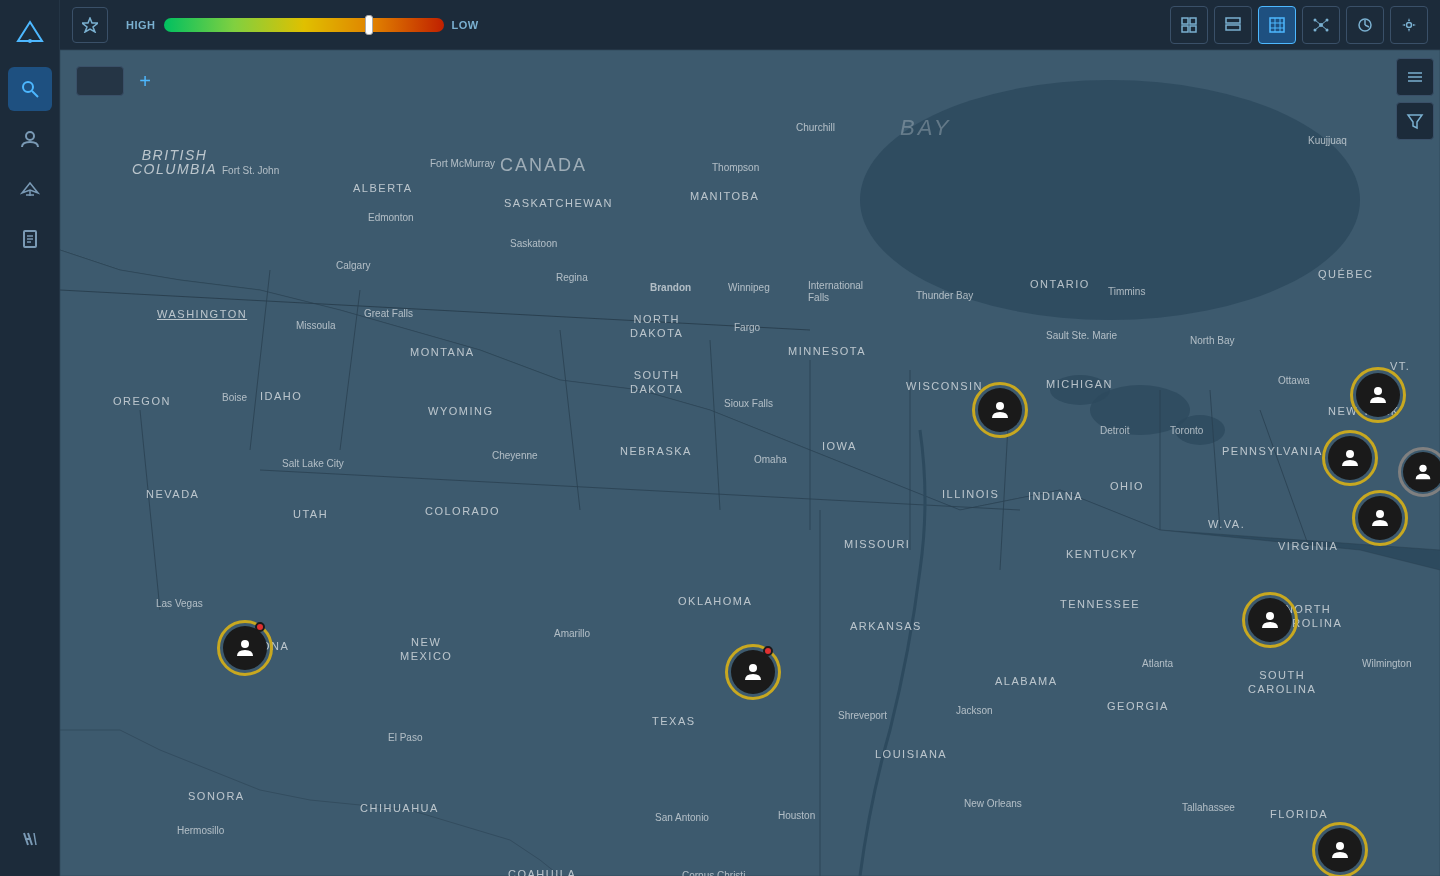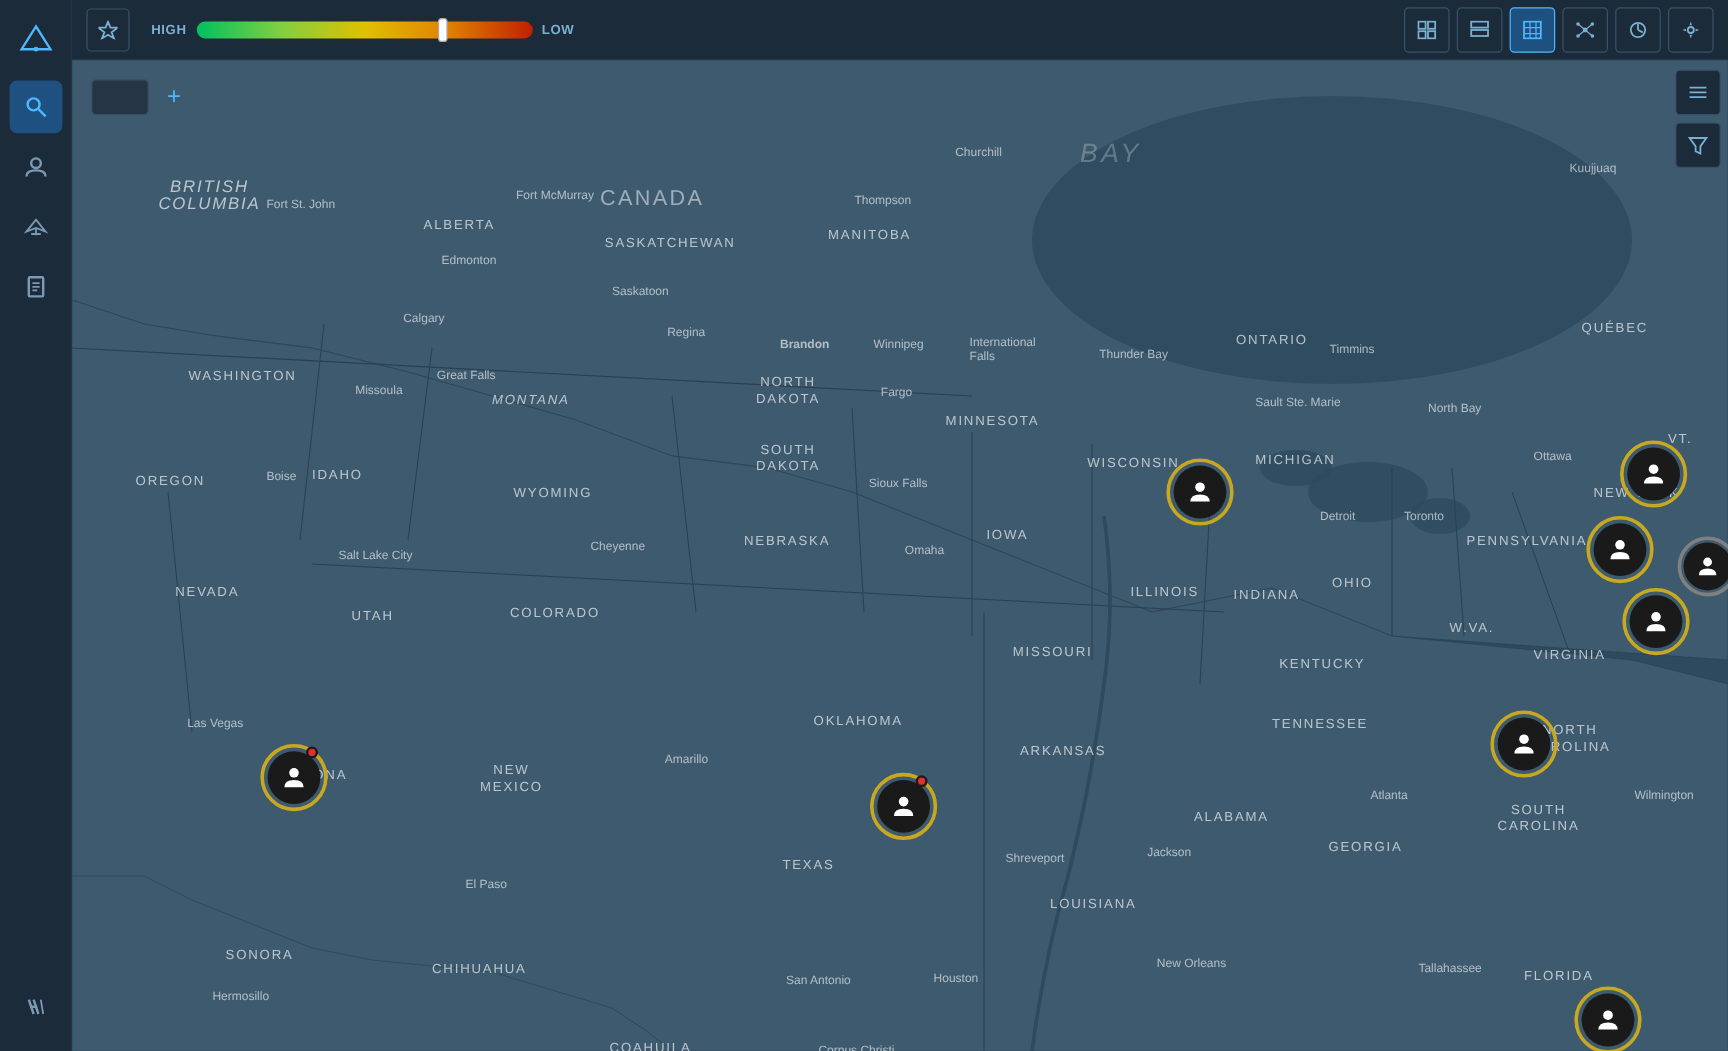--- a/index.html
+++ b/index.html
@@ -428,22 +428,22 @@
     <button class="map-add-btn">+</button>
   </div>
 
   <div class="map-label country" style="left:440px;top:105px;">Canada</div>
   <div class="map-label bay" style="left:840px;top:65px;">Bay</div>
 
   <div class="map-label" style="left:72px;top:98px;font-size:14px;line-height:14px;text-align:center;font-style:italic;">BRITISH<br>COLUMBIA</div>
   <div class="map-label" style="left:293px;top:132px;">ALBERTA</div>
   <div class="map-label" style="left:444px;top:147px;">SASKATCHEWAN</div>
   <div class="map-label" style="left:630px;top:140px;">MANITOBA</div>
-  <div class="map-label" style="left:97px;top:258px;">WASHINGTON</div>
-  <div class="map-label" style="left:350px;top:278px;font-style:italic;">MONTANA</div>
+  <div class="map-label" style="left:97px;top:258px;text-decoration:underline;">WASHINGTON</div>
+  <div class="map-label" style="left:350px;top:296px;">MONTANA</div>
   <div class="map-label" style="left:570px;top:262px;text-align:center;line-height:14px;">NORTH<br>DAKOTA</div>
   <div class="map-label" style="left:728px;top:295px;">MINNESOTA</div>
   <div class="map-label" style="left:970px;top:228px;">ONTARIO</div>
   <div class="map-label" style="left:53px;top:345px;">OREGON</div>
   <div class="map-label" style="left:200px;top:340px;">IDAHO</div>
   <div class="map-label" style="left:368px;top:355px;">WYOMING</div>
   <div class="map-label" style="left:570px;top:318px;text-align:center;line-height:14px;">SOUTH<br>DAKOTA</div>
   <div class="map-label" style="left:846px;top:330px;">WISCONSIN</div>
   <div class="map-label" style="left:986px;top:328px;">MICHIGAN</div>
   <div class="map-label" style="left:86px;top:438px;">NEVADA</div>

